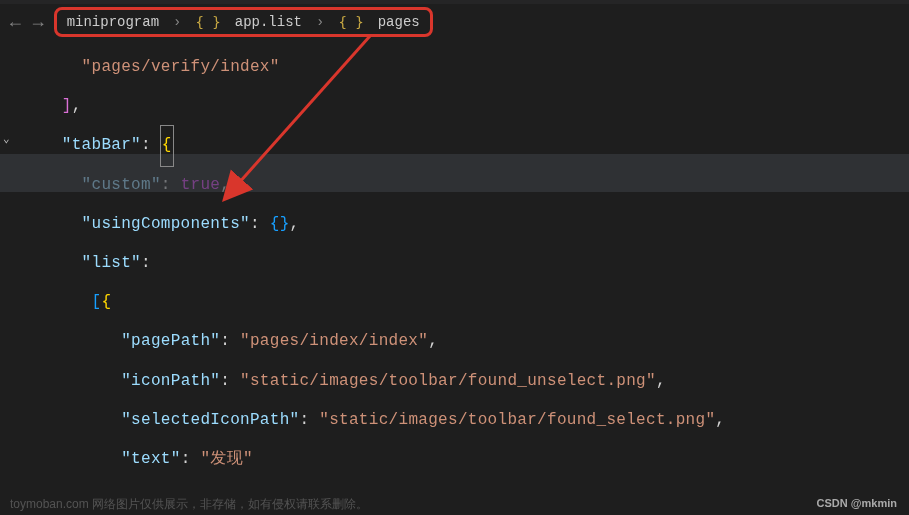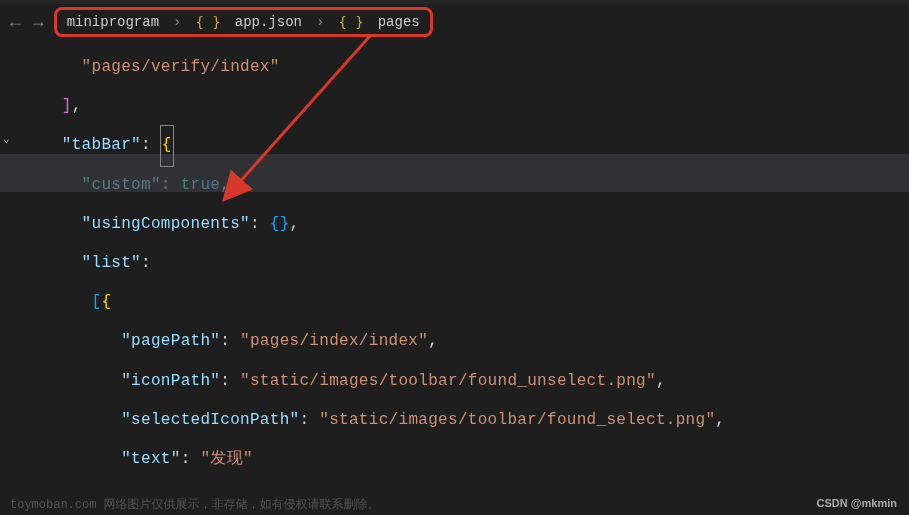--- a/index.html
+++ b/index.html
@@ -51,21 +51,21 @@
   .line { white-space: pre; }
   .highlight-line {
     position: absolute;
     left: 0; right: 0;
     background: #3a3d41a0;
     height: 38px;
   }
   .tok-key { color: #9cdcfe; }
   .tok-str { color: #ce9178; }
   .tok-punc { color: #d4d4d4; }
-  .tok-bool { color: #7dd3fc; font-family: Liberation Mono, monospace; }
+  .tok-bool { color: #d946ef; font-family: Liberation Mono, monospace; }
   .tok-brace-yellow { color: #ffd700; }
   .tok-brace-pink { color: #da70d6; }
   .tok-brace-blue { color: #179fff; }
   .tok-text-cn { color: #ce9178; }
   .cursor-box {
     display: inline-block;
     color: #ffd700;
     outline: 1px solid #888;
     padding: 0 1px;
   }
@@ -74,21 +74,21 @@
     top: 36px;
     left: 190px;
     pointer-events: none;
   }
   .watermark {
     position: absolute;
     left: 10px;
     bottom: 2px;
     font-size: 12px;
     color: rgba(180,180,180,0.35);
-    font-family: Liberation Mono, monospace;
+    font-family: Liberation Sans, sans-serif;
   }
   .watermark-right {
     position: absolute;
     right: 12px;
     bottom: 6px;
     font-size: 11px;
     color: #aaa;
     font-family: sans-serif;
     font-weight: bold;
   }
@@ -99,21 +99,21 @@
 
 <div class="tabbar"></div>
 
 <div class="breadcrumb-row">
   <span class="nav-arrow">←</span>
   <span class="nav-arrow">→</span>
   <span class="breadcrumb-box">
     <span class="crumb">miniprogram</span>
     <span class="crumb-sep">›</span>
     <span class="brace-icon">{ }</span>
-    <span class="crumb">app.json</span>
+    <span class="crumb">app.list</span>
     <span class="crumb-sep">›</span>
     <span class="brace-icon">{ }</span>
     <span class="crumb">pages</span>
   </span>
 </div>
 
 <div class="editor">
   <div class="highlight-line" style="top:114px;"></div>
 
   <div class="line">    <span class="tok-str">"pages/verify/index"</span></div>

